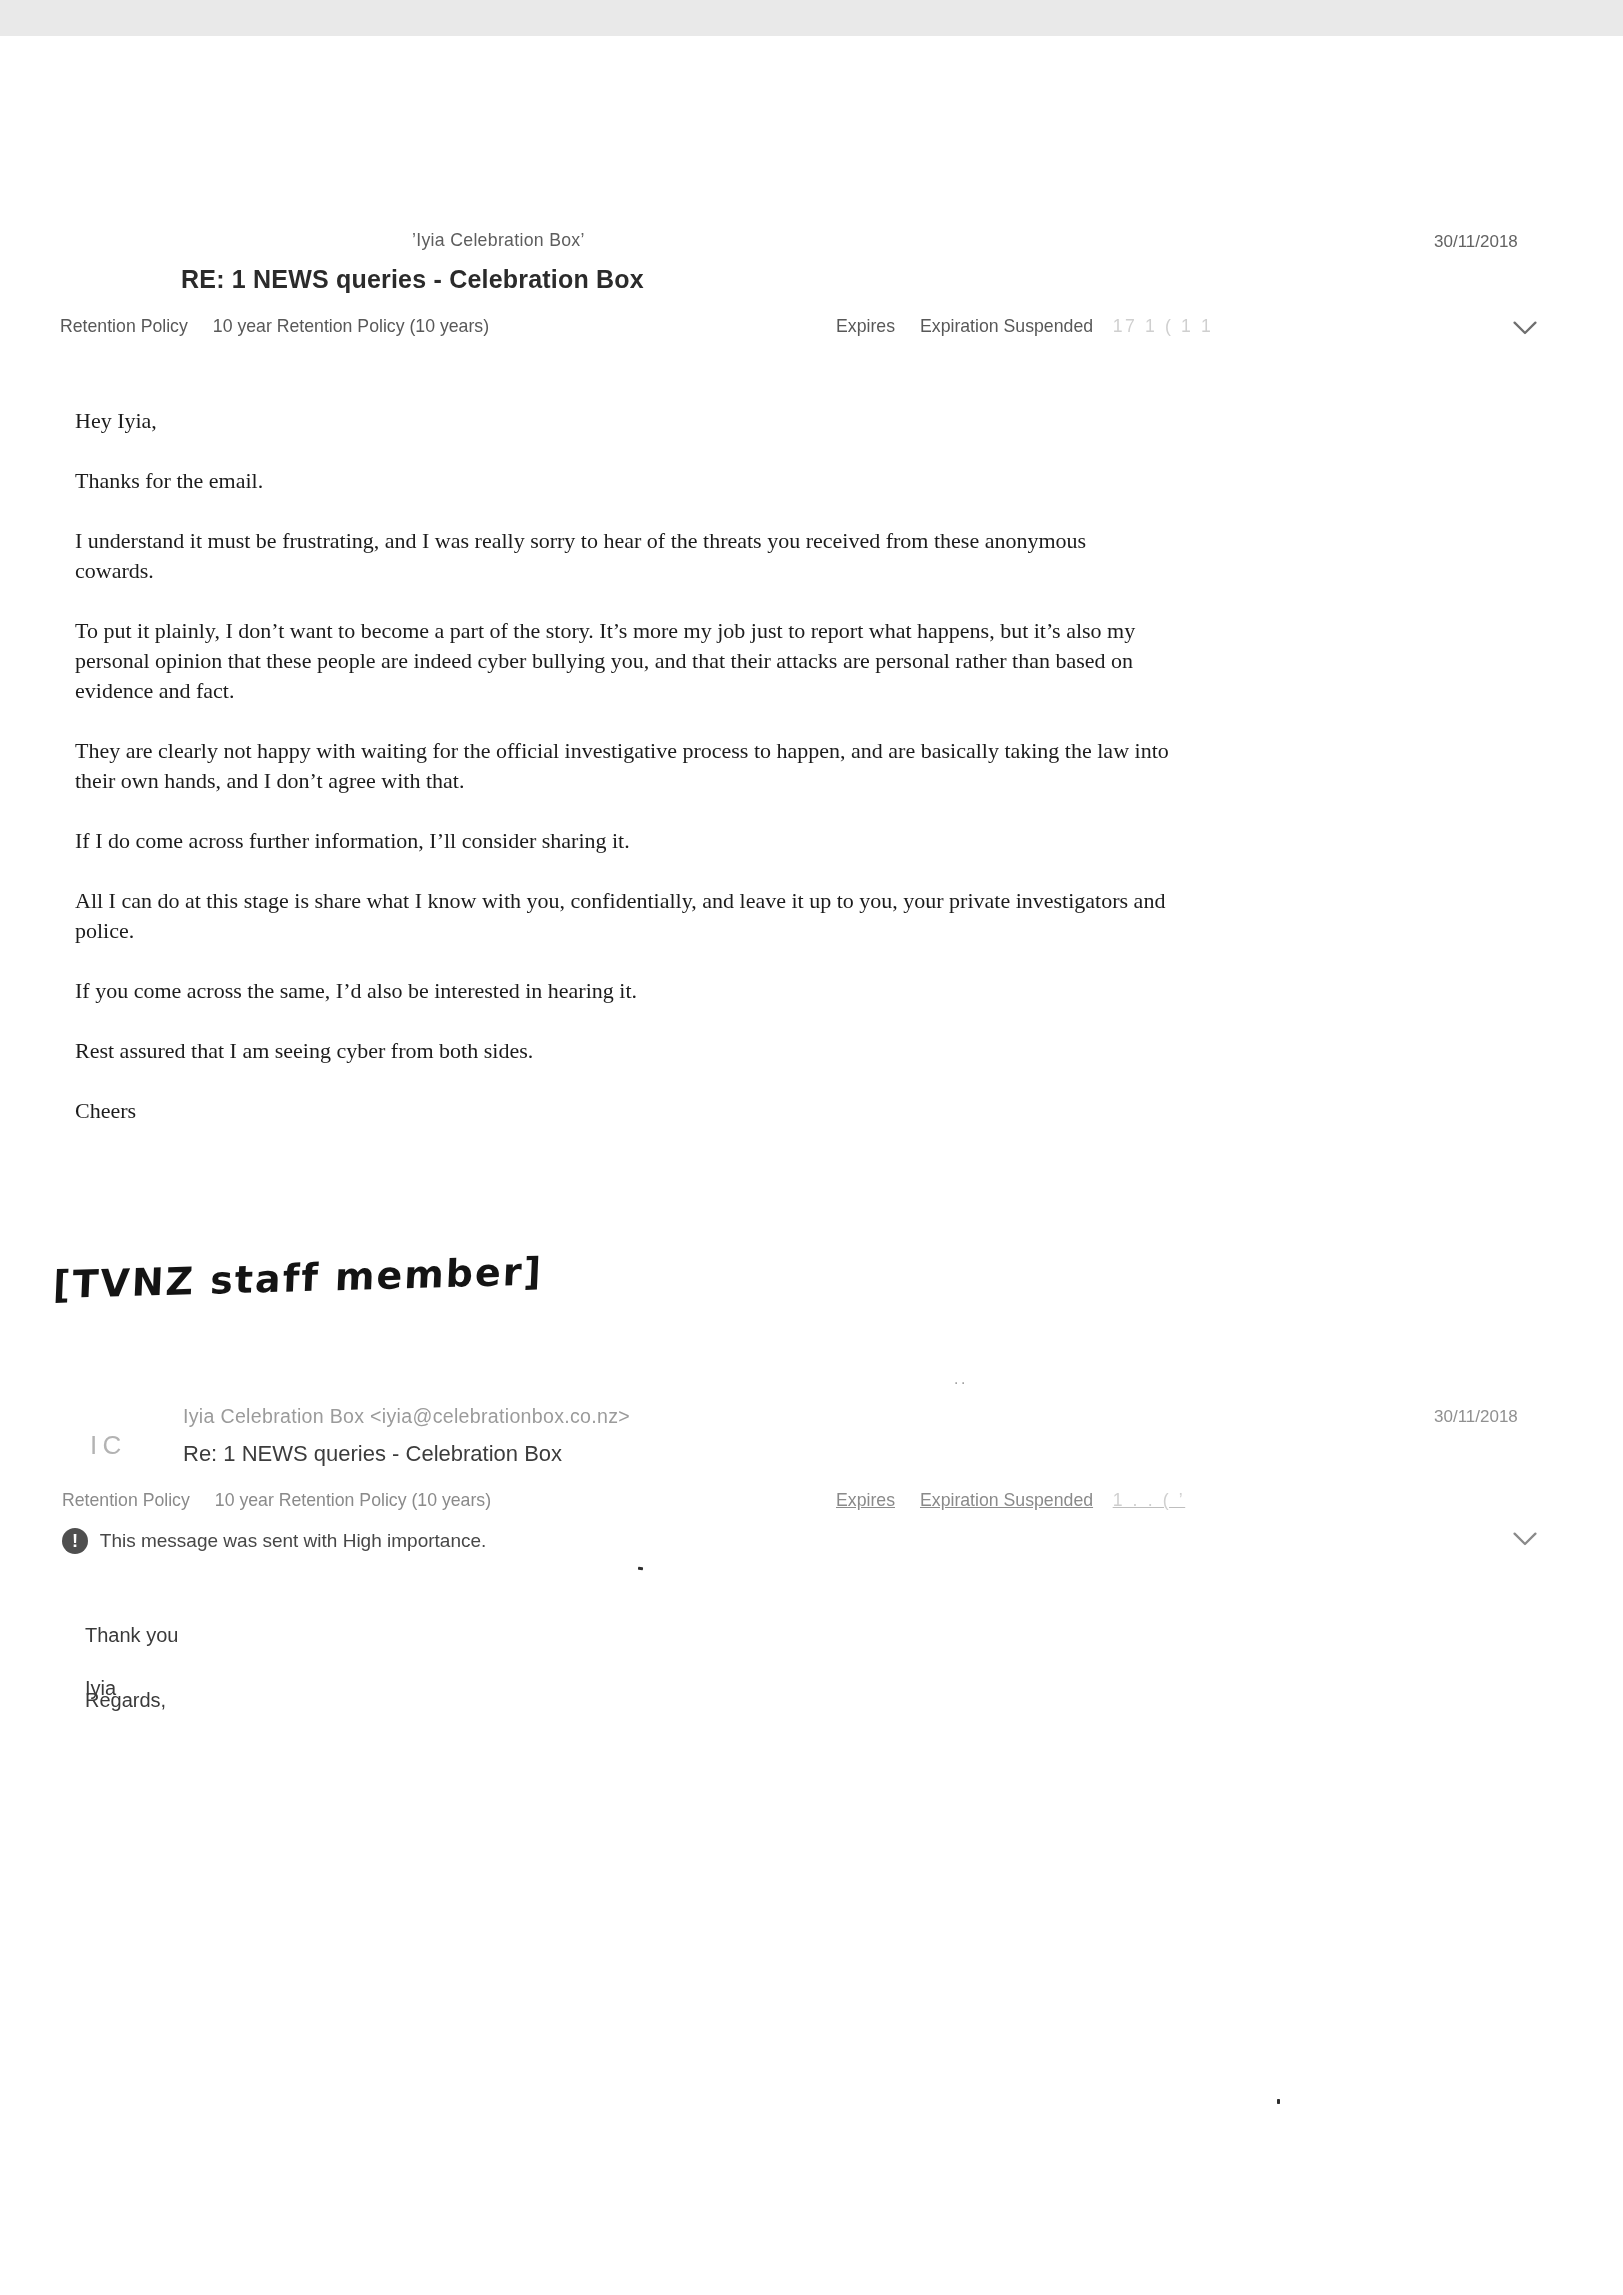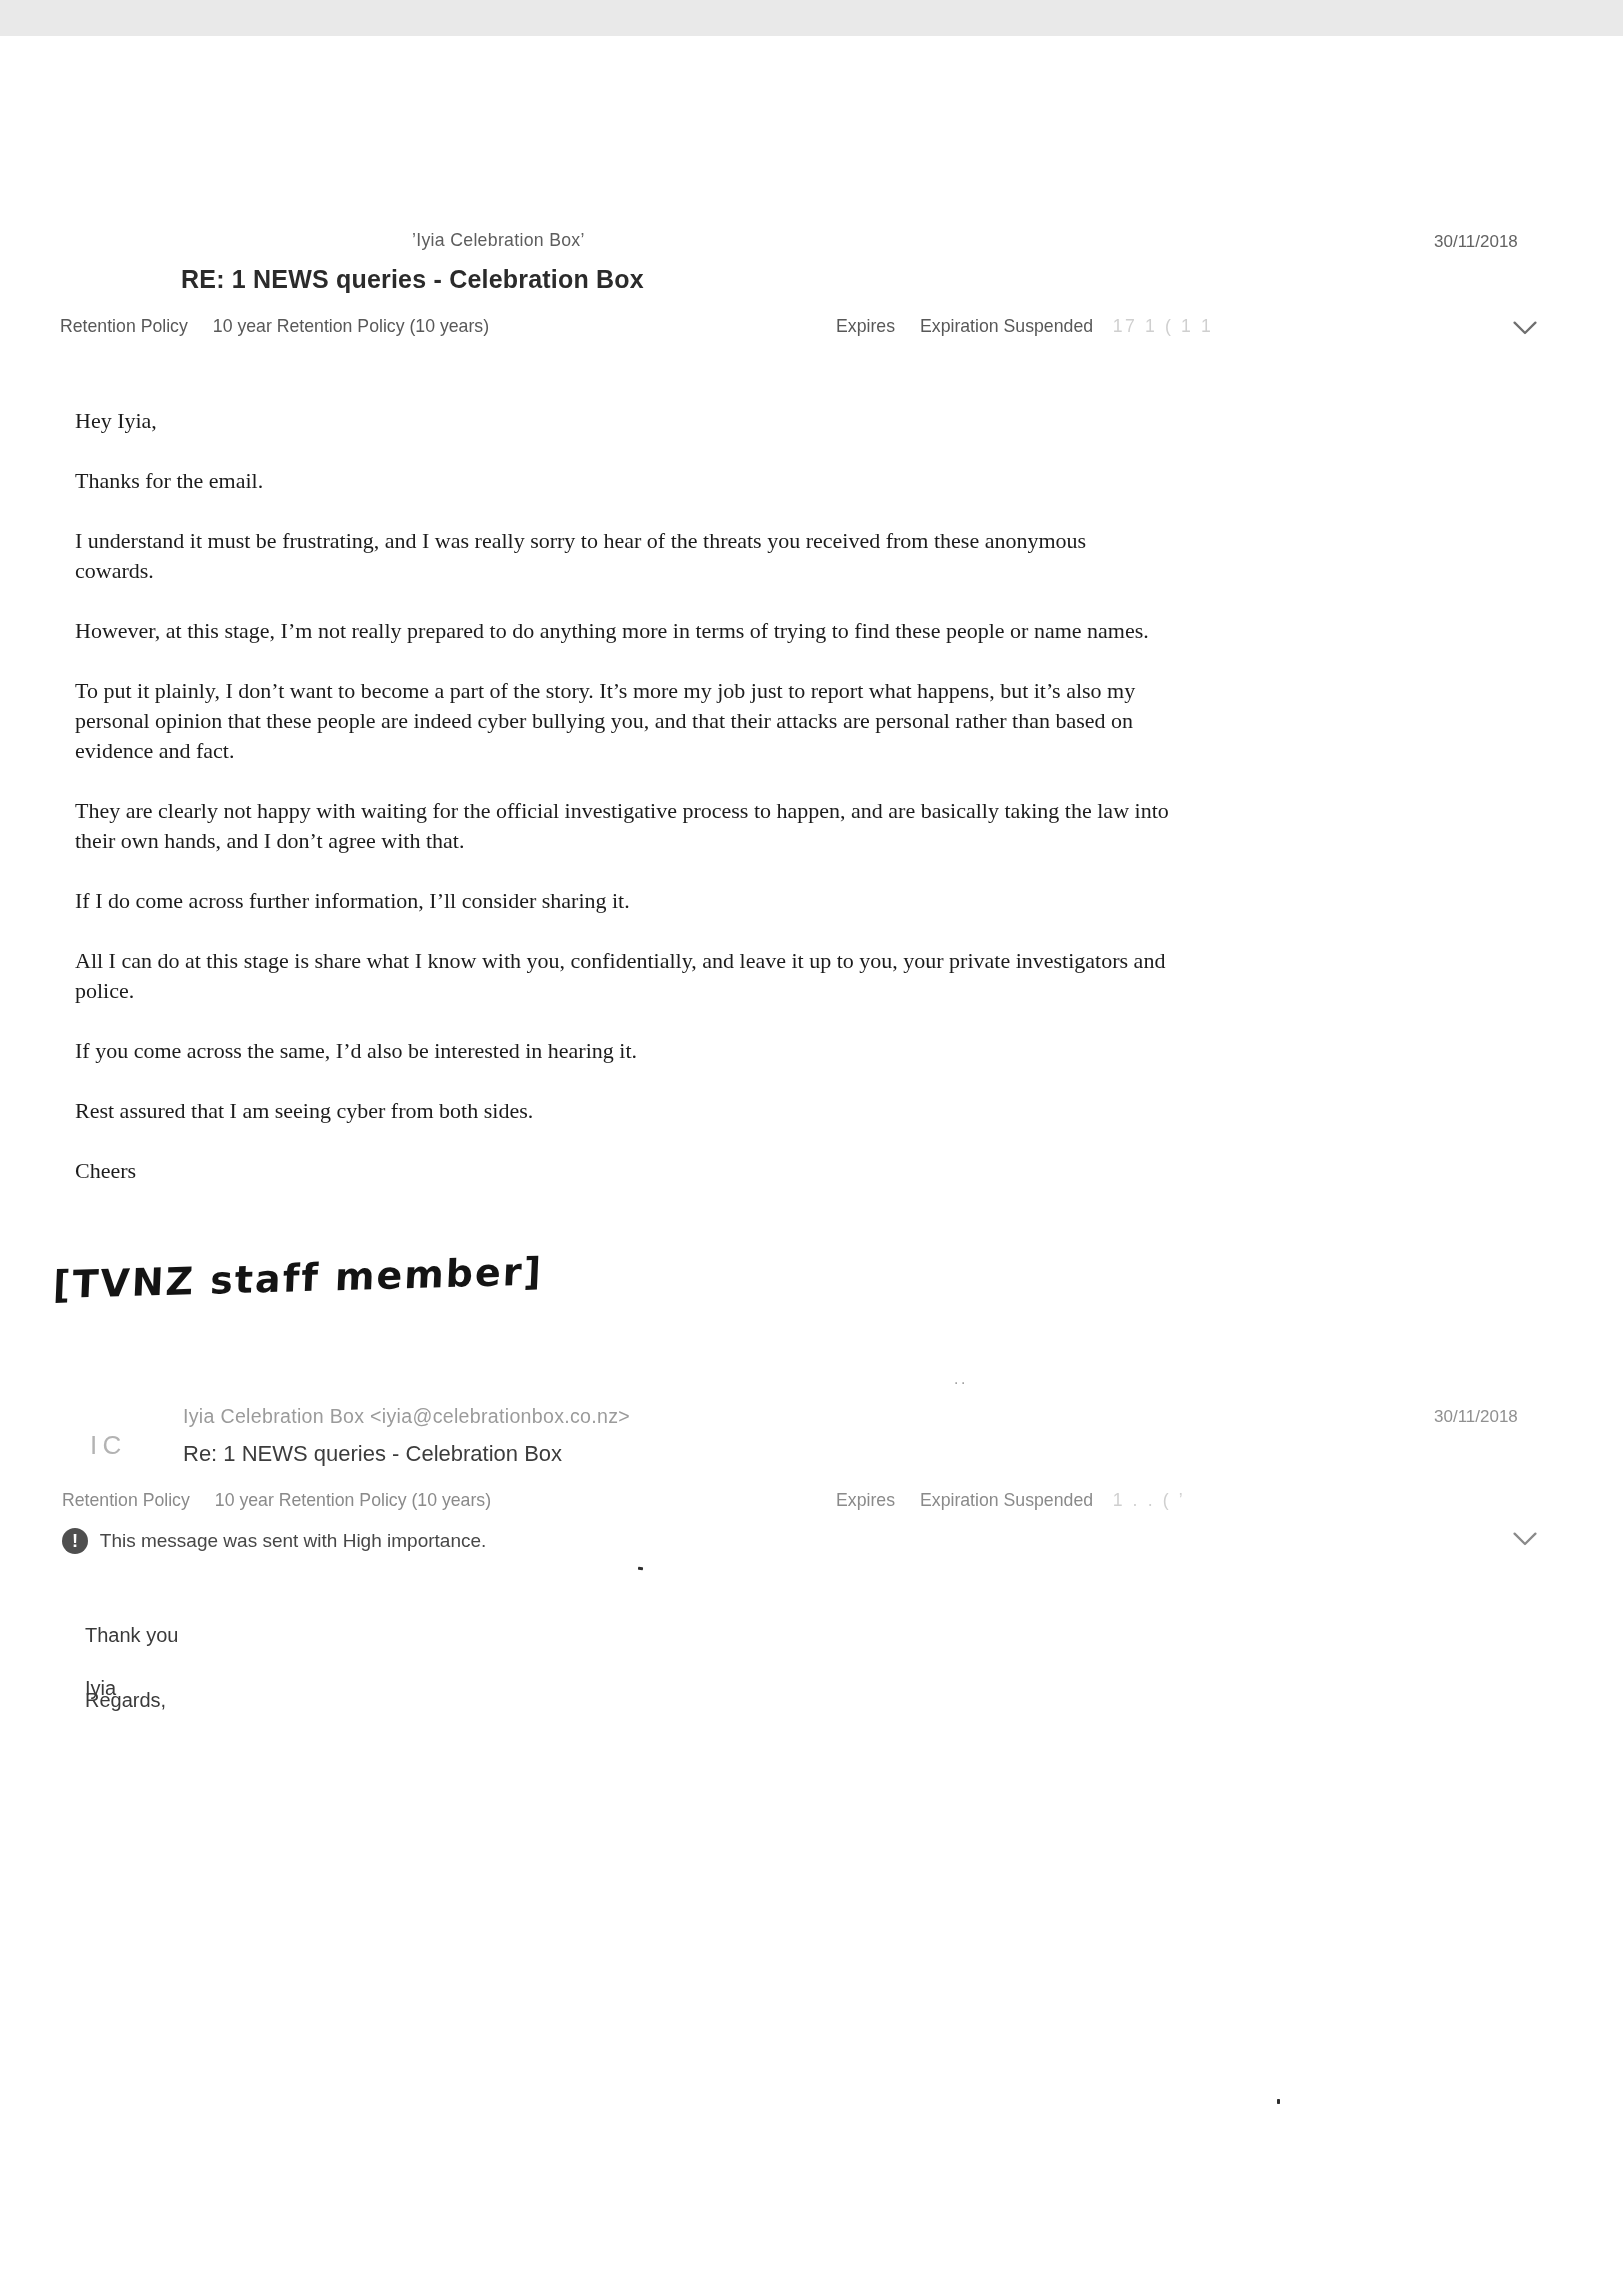--- a/index.html
+++ b/index.html
@@ -41,21 +41,21 @@
     transform:rotate(-1.6deg) skewX(-4deg);
     transform-origin:left top;
   }
   
   .e2-dots{left:954px;top:1334px;font-size:15.7px;color:#9a9a9a;letter-spacing:2.6px;}
   .e2-avatar{left:90px;top:1394px;font-size:26px;color:#b3b3b3;letter-spacing:5.2px;}
   .e2-from{left:183px;top:1369px;font-size:19.6px;color:#9b9b9b;letter-spacing:0.3px;}
   .e2-date{left:1434px;top:1371px;font-size:17px;color:#909090;}
   .e2-subject{left:183px;top:1405px;font-size:22px;font-weight:500;color:#3c3c3c;}
   .e2-retention{left:62px;top:1454px;color:#8a8a8a;}
-  .e2-expires{left:836px;top:1454px;color:#8a8a8a;}
+  .e2-expires{left:836px;top:1454px;color:#8a8a8a;text-decoration:underline;}
   .importance-row{left:62px;top:1492px;display:flex;align-items:center;gap:11.8px;}
   .importance-icon{
     width:26px;height:26px;border-radius:50%;
     background:#4f4f4f;color:#fff;
     font-size:18.3px;font-weight:bold;
     display:flex;align-items:center;justify-content:center;
   }
   .importance-text{font-size:19px;color:#474747;}
   .e2-chevron{left:1512px;top:1495px;}
   
@@ -89,21 +89,20 @@
     <svg width="26" height="17" viewBox="0 0 40 26">
       <polyline points="4,4 20,20 36,4" fill="none" stroke="#6f6f6f" stroke-width="3.5" stroke-linecap="round" stroke-linejoin="round"></polyline>
     </svg>
   </div>
 
   <div class="abs mail-body">
       <p>Hey Iyia,</p>
       <p>Thanks for the email.</p>
       <p>I understand it must be frustrating, and I was really sorry to hear of the threats you received from these anonymous
 cowards.</p>
-      <p>However, at this stage, I’m not really prepared to do anything more in terms of trying to find these people or name names.</p>
       <p>To put it plainly, I don’t want to become a part of the story. It’s more my job just to report what happens, but it’s also my
 personal opinion that these people are indeed cyber bullying you, and that their attacks are personal rather than based on
 evidence and fact.</p>
       <p>They are clearly not happy with waiting for the official investigative process to happen, and are basically taking the law into
 their own hands, and I don’t agree with that.</p>
       <p>If I do come across further information, I’ll consider sharing it.</p>
       <p>All I can do at this stage is share what I know with you, confidentially, and leave it up to you, your private investigators and
 police.</p>
       <p>If you come across the same, I’d also be interested in hearing it.</p>
       <p>Rest assured that I am seeing cyber from both sides.</p>

